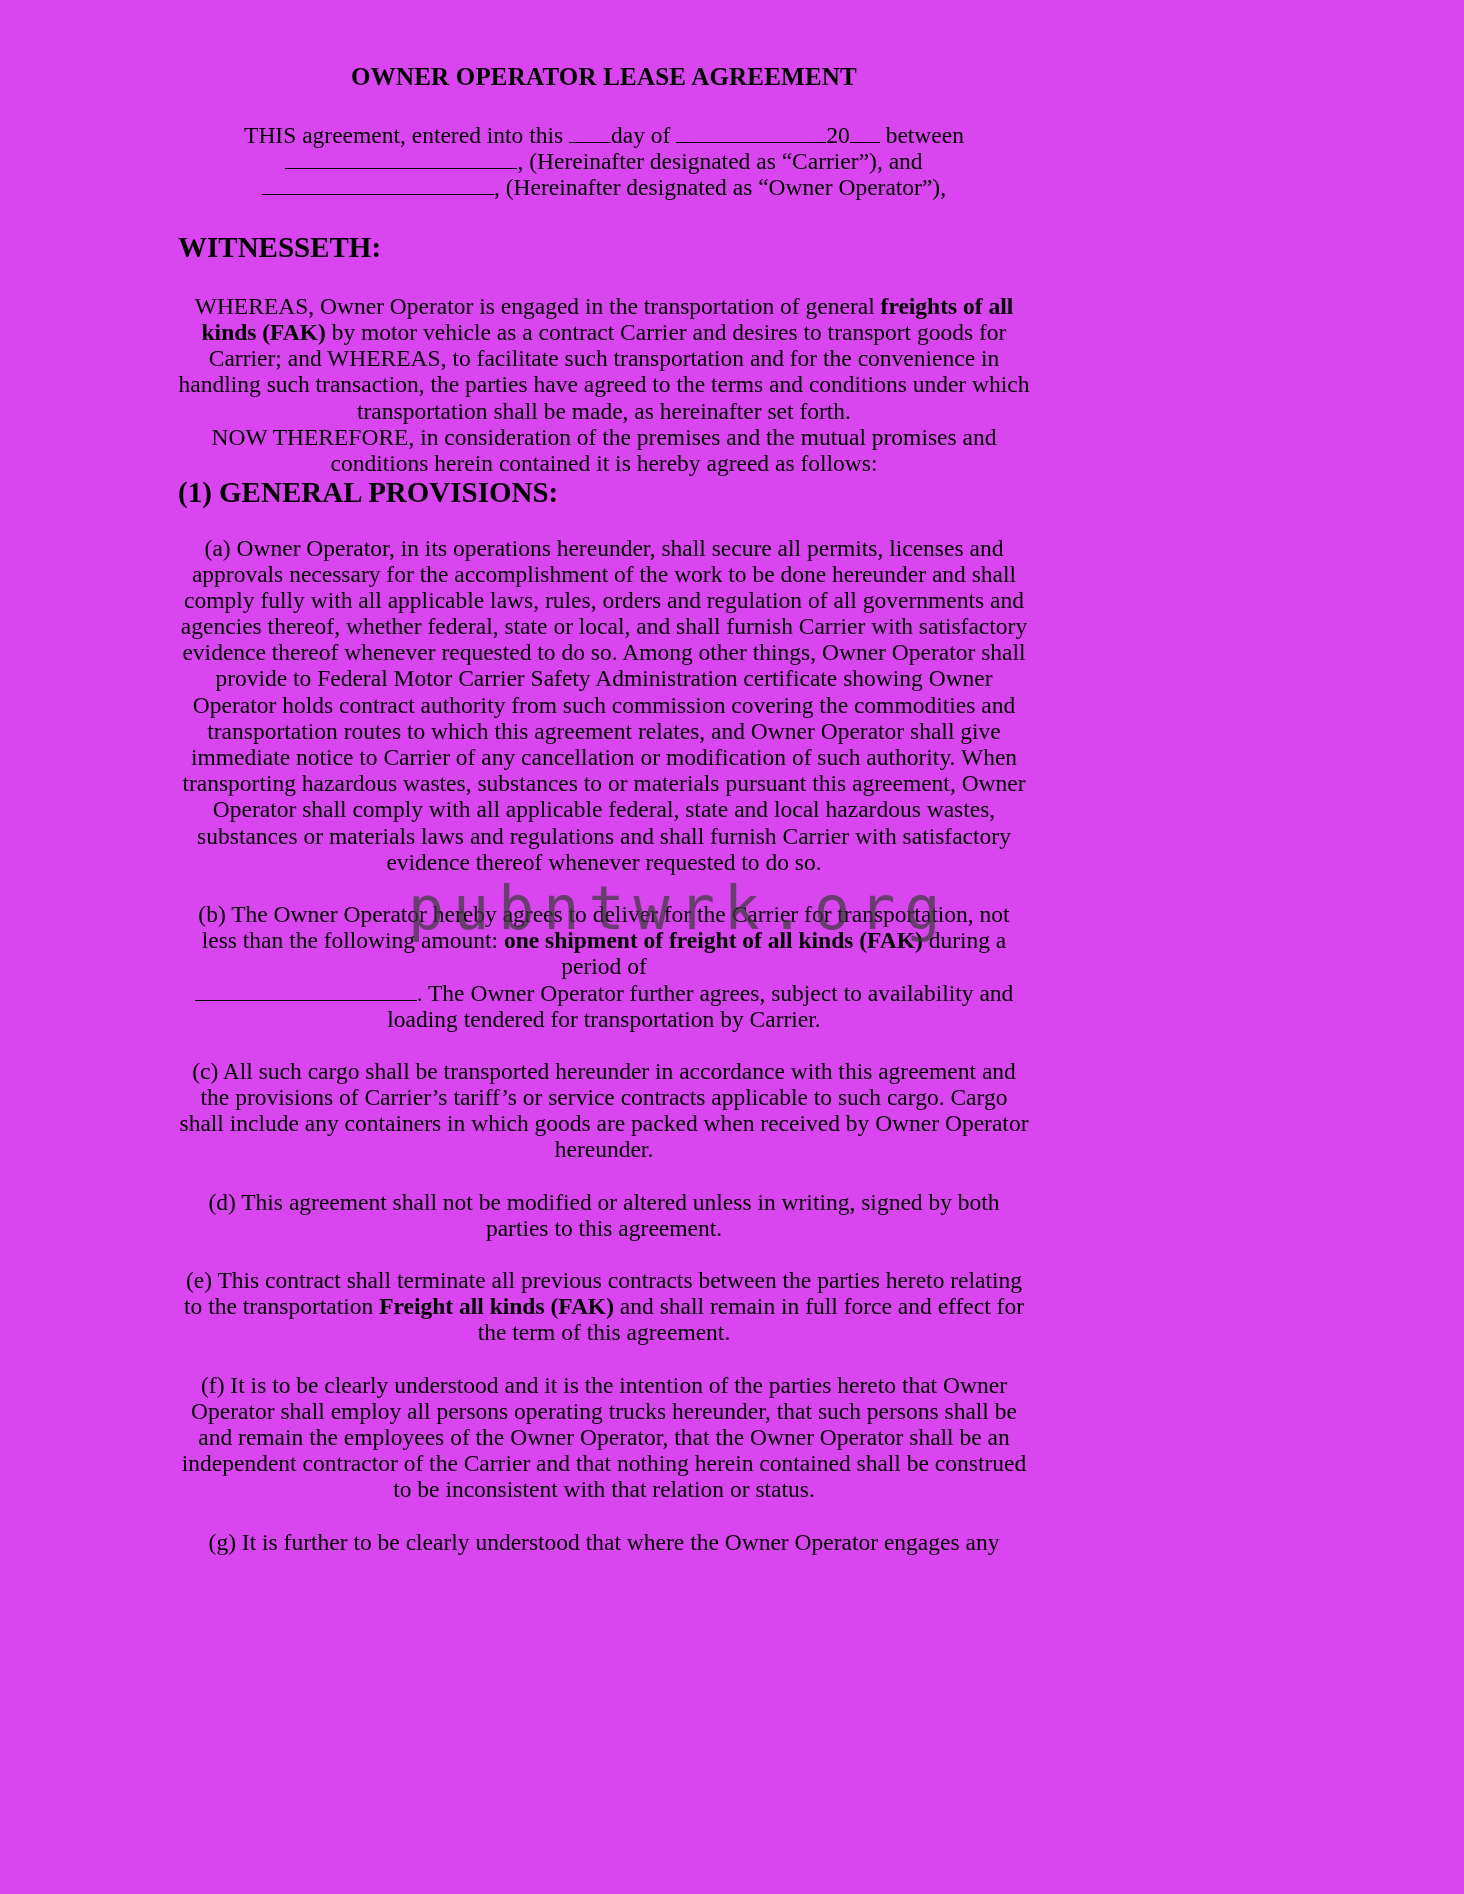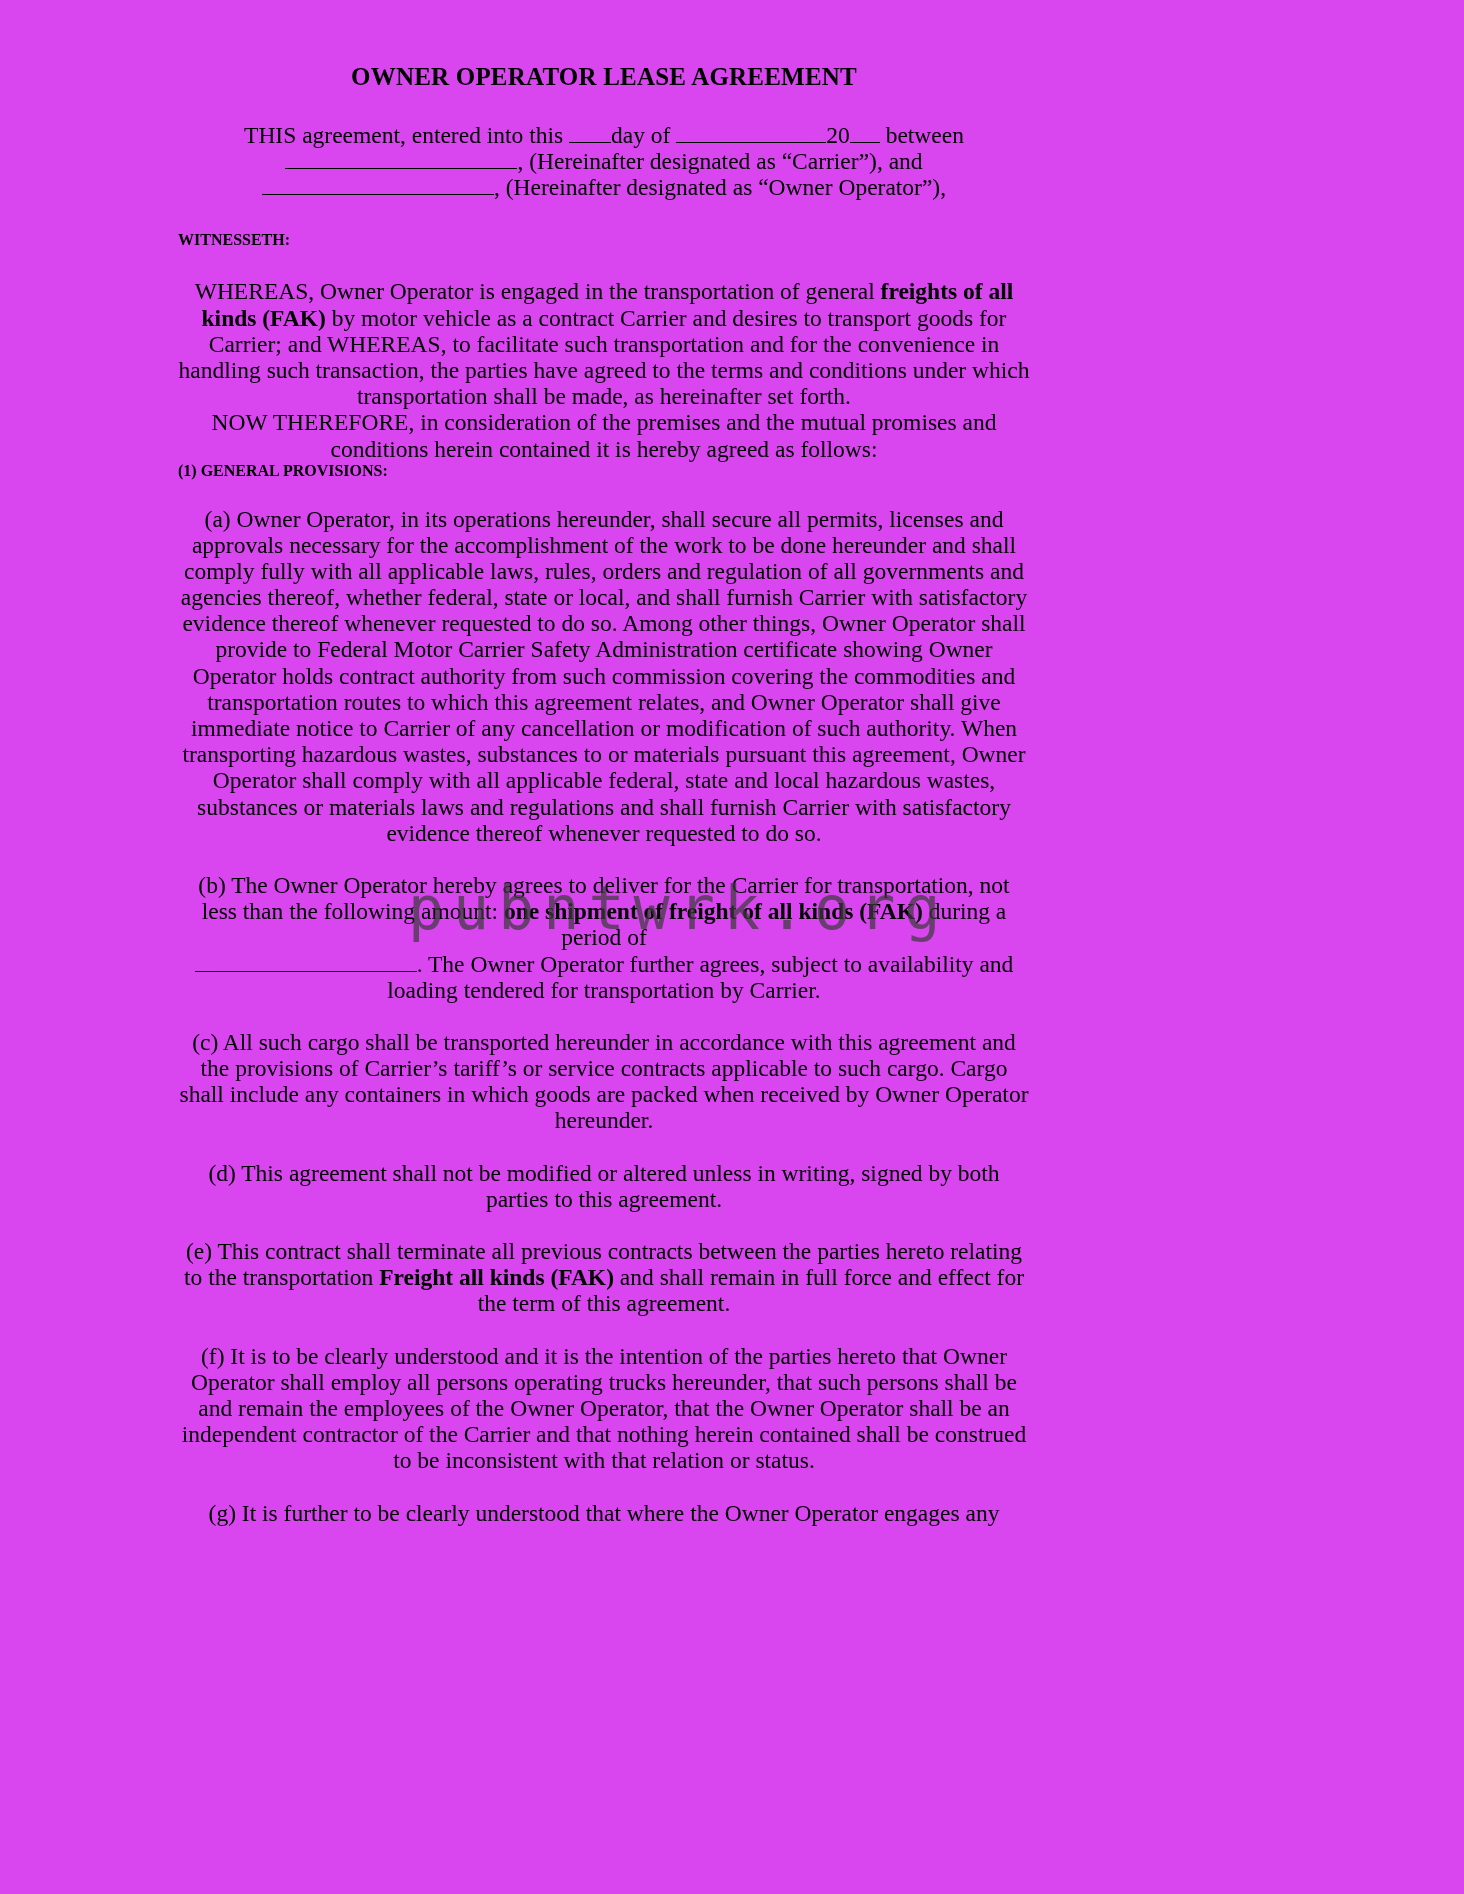--- a/index.html
+++ b/index.html
@@ -53,21 +53,21 @@
     border-bottom: 1.6px solid #000;
     vertical-align: baseline;
   }
   .b-xs { width: 42px; }
   .b-sm { width: 30px; }
   .b-md { width: 150px; }
   .b-lg { width: 232px; }
   .b-xl { width: 222px; }
   .heading {
     font-weight: bold;
-    font-size: 16px;
+    font-size: 29px;
     margin: 0;
     line-height: 1.115;
   }
   .watermark {
     position: absolute;
     left: 408px;
     top: 873px;
     font-family: "DejaVu Sans Mono", "Liberation Mono", monospace;
     font-size: 60px;
     letter-spacing: 9px;

